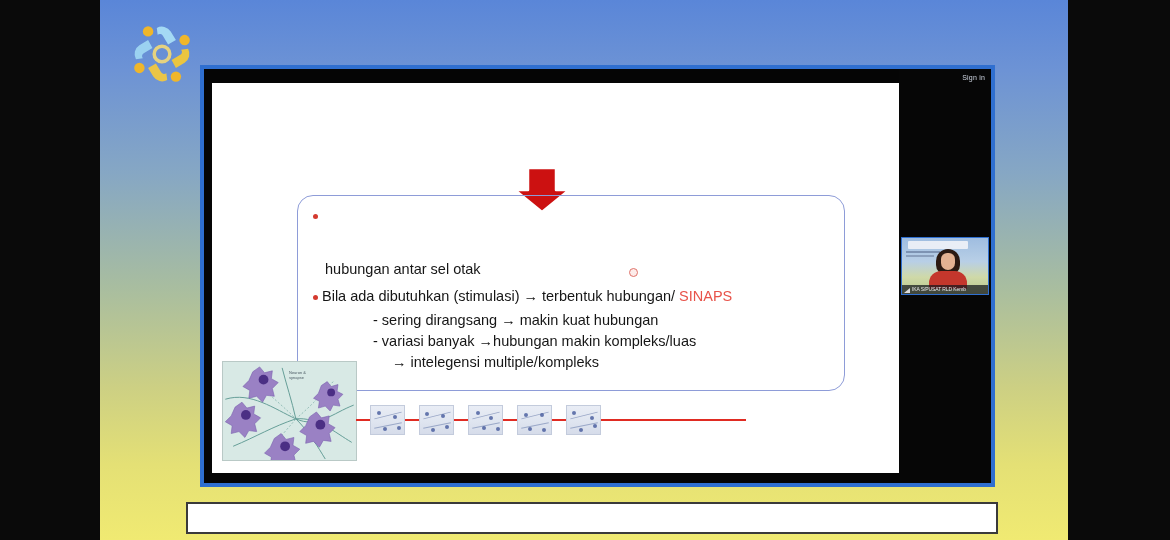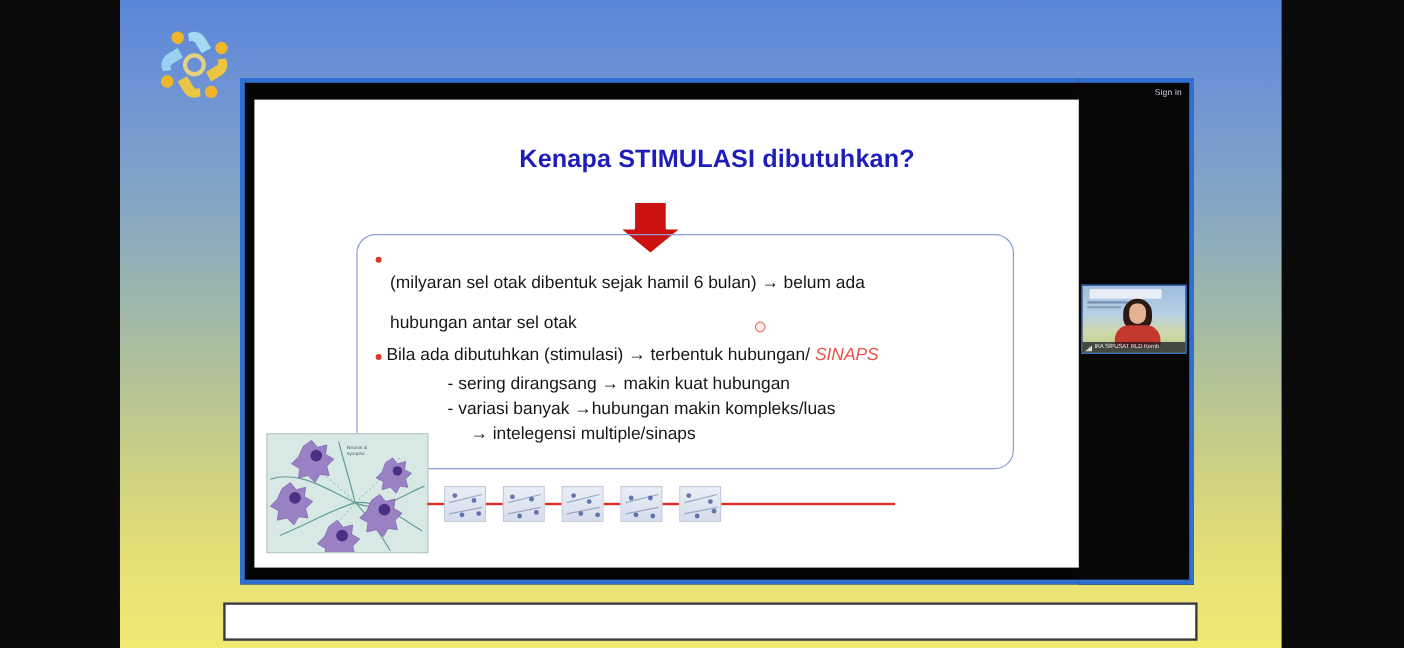--- a/index.html
+++ b/index.html
@@ -68,21 +68,21 @@
   .red-arrow{position:absolute;left:296px;top:82px;width:68px;height:50px;}
 
   .round-box{
     position:absolute;left:85px;top:112px;width:546px;height:194px;
     border:1.5px solid #8e9cd8;border-radius:16px;background:transparent;
   }
   .b-line{position:absolute;font-size:14.5px;color:#161616;white-space:nowrap;line-height:17px;}
   .dot{
     position:absolute;width:5px;height:5px;border-radius:50%;background:#d43a2f;
   }
-  .sinaps{color:#e8534a;font-style:italic;}
+  .sinaps{color:#e8534a;}
   .stray-dot{
     position:absolute;left:417px;top:185px;width:7px;height:7px;border-radius:50%;
     border:1.5px solid #e0736b;background:#fdecea;
   }
 
   
   .neuron{
     position:absolute;left:10px;top:278px;width:135px;height:100px;
     background:#d9e8e4;border:1px solid #b9c9c6;box-sizing:border-box;overflow:hidden;
   }
@@ -143,41 +143,39 @@
             <circle cx="-16" cy="-26" r="6" fill="#efb62b"></circle>
           </g>
           <circle cx="0" cy="0" r="9" fill="none" stroke="#f3d977" stroke-width="4" opacity=".9"></circle>
         </g>
       </svg>
     </div>
 
     <div class="meet-frame">
       <div class="slide">
 
-        <div class="slide-title">Kenapa STIMULASI dibutuhkan?</div>
 
         <div class="red-arrow">
           <svg viewBox="0 0 68 50">
             <path d="M20,3 L48,3 L48,25 L61,25 L34,47 L7,25 L20,25 Z" fill="#cc1111" stroke="#ffffff" stroke-width="2.5" stroke-linejoin="round"></path>
           </svg>
         </div>
 
         <div class="round-box"></div>
 
         <span class="dot" style="left:101px;top:131px;"></span>
-        <div class="b-line" style="left:113px;top:145px;">(milyaran sel otak dibentuk sejak hamil 6 bulan) → belum ada</div>
         <div class="b-line" style="left:113px;top:166px;margin-top:12px;">hubungan antar sel otak</div>
         <span class="stray-dot"></span>
 
         <span class="dot" style="left:101px;top:212px;"></span>
         <div class="b-line" style="left:110px;top:205px;"><span>Bila ada dibutuhkan (stimulasi) → terbentuk hubungan/ </span><span class="sinaps">SINAPS</span></div>
 
         <div class="b-line" style="left:161px;top:250px;">- variasi banyak →hubungan makin kompleks/luas</div>
         <div class="b-line" style="left:161px;top:229px;">- sering dirangsang → makin kuat hubungan</div>
-        <div class="b-line" style="left:180px;top:271px;">→ intelegensi multiple/sinaps</div>
+        <div class="b-line" style="left:180px;top:271px;">→ intelegensi multiple/kompleks</div>
 
         <div class="neuron">
           <svg viewBox="0 0 135 100" width="133" height="98">
             <rect width="135" height="100" fill="#d8e9e5"></rect>
             <g stroke="#4f8f88" stroke-width="1" fill="none" opacity=".85">
               <path d="M2,38 C28,30 52,48 74,58 C96,68 112,52 133,44"></path>
               <path d="M10,86 C34,76 50,66 74,58"></path>
               <path d="M74,58 C88,72 96,86 104,99"></path>
               <path d="M74,58 C70,40 64,22 60,6"></path>
               <path d="M74,58 C96,56 114,72 131,82"></path>

